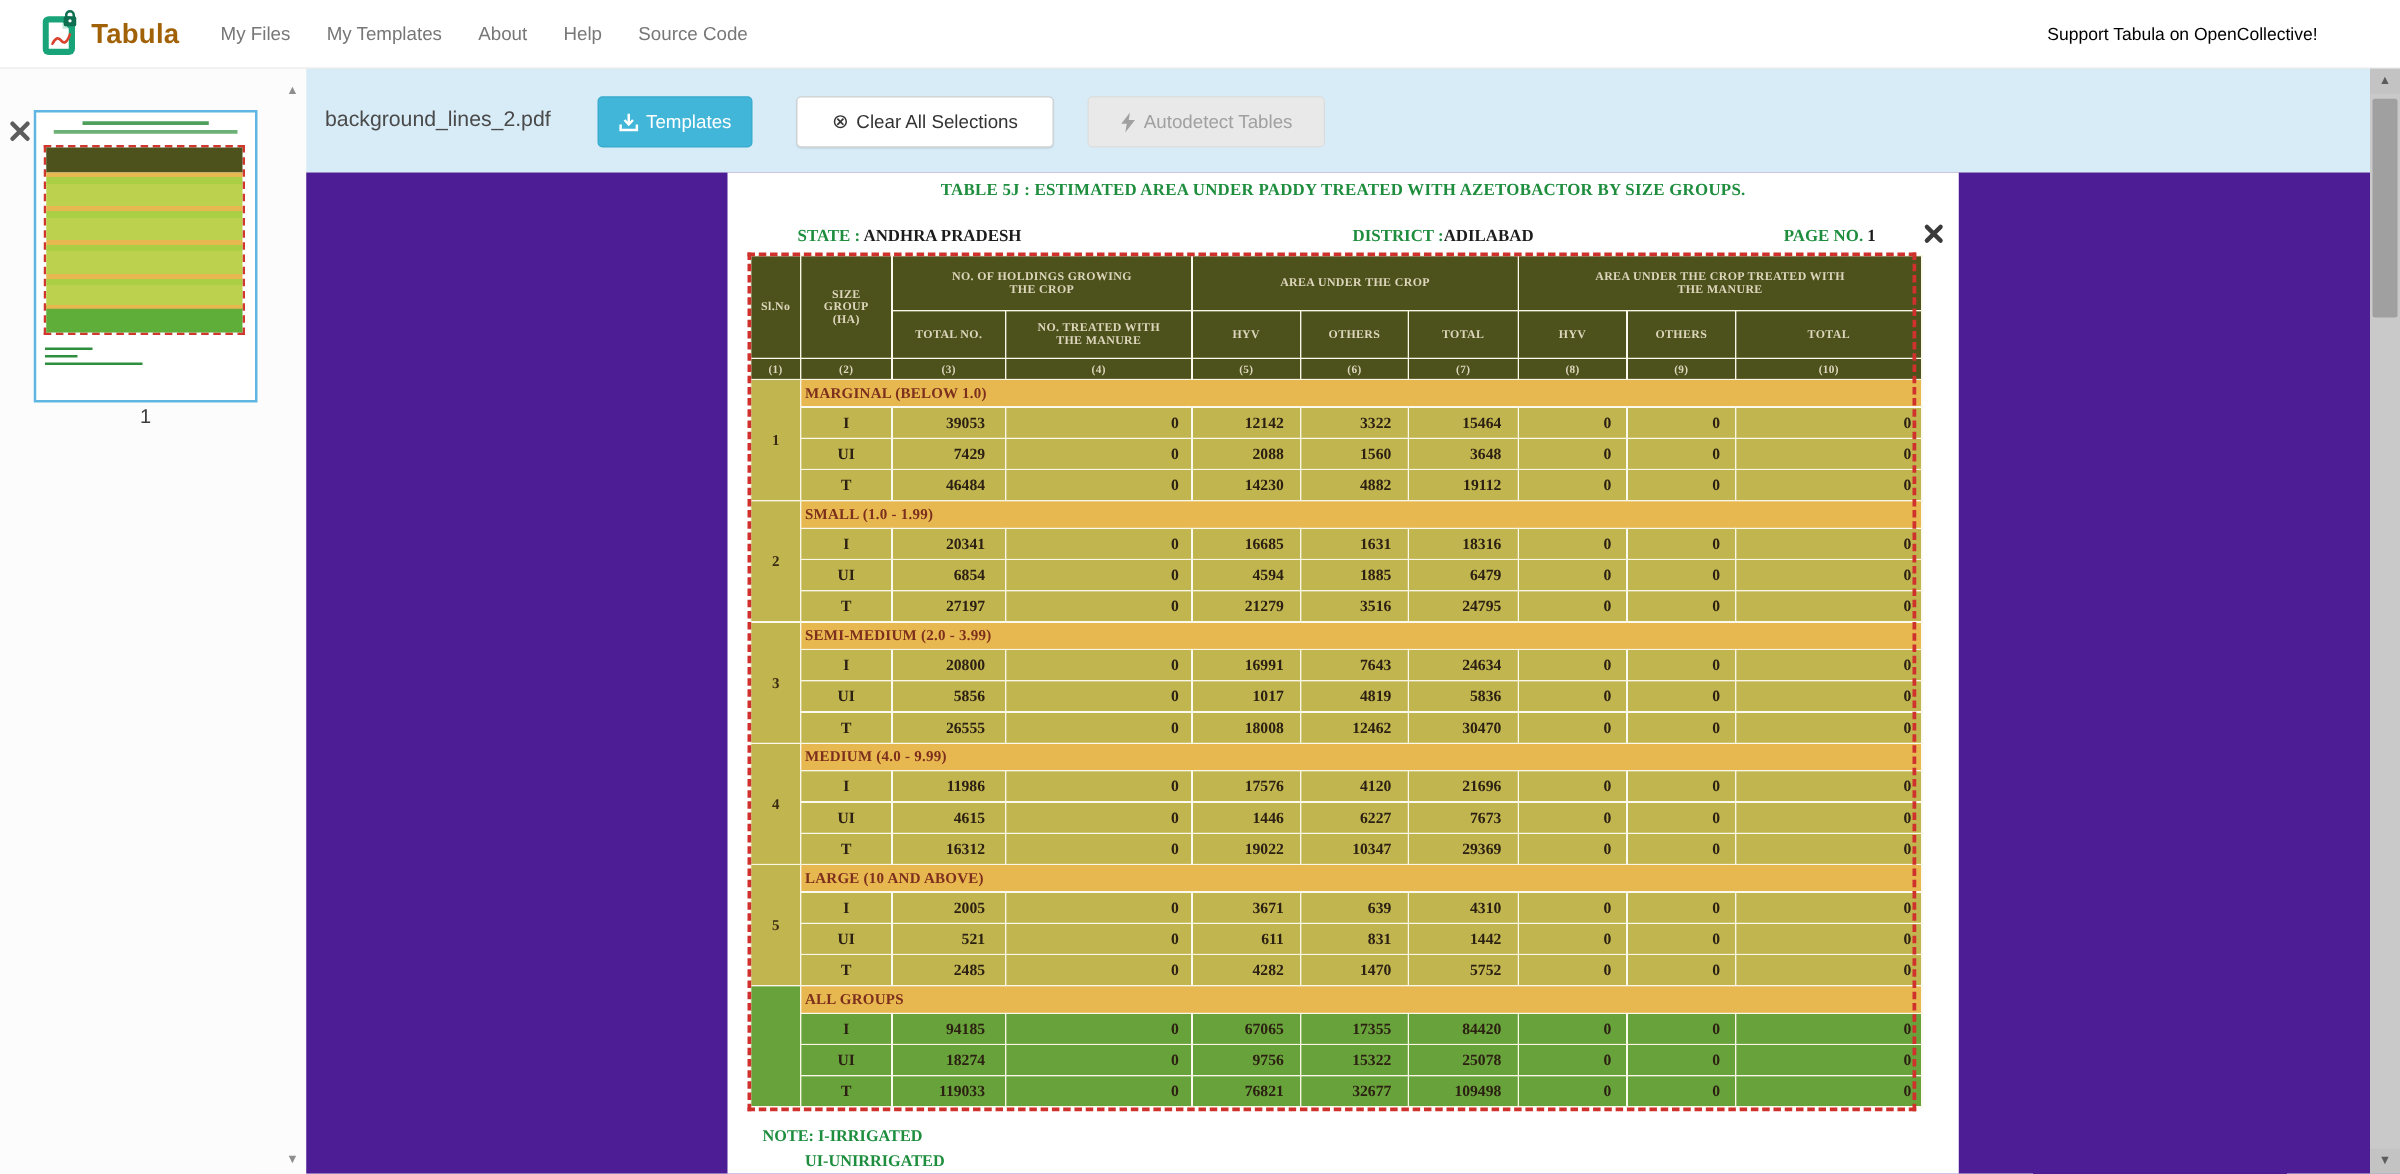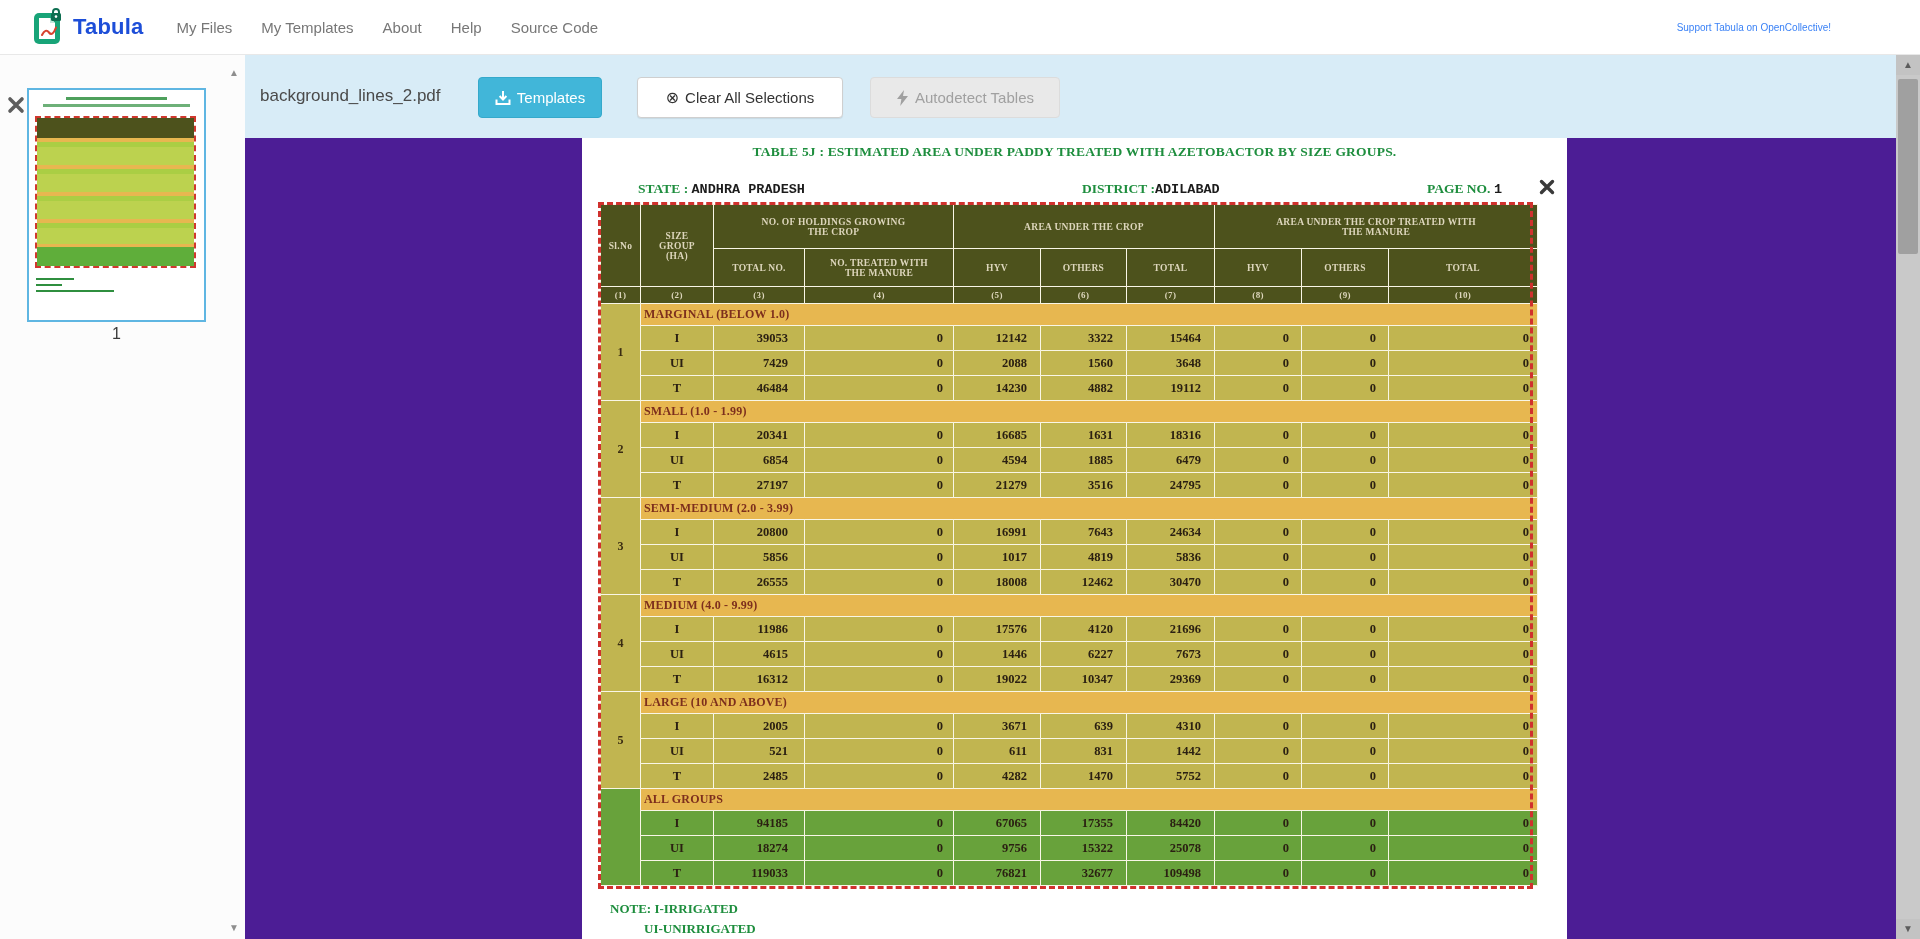--- a/index.html
+++ b/index.html
@@ -3,24 +3,24 @@
 <meta charset="utf-8">
 <style>
   * { margin:0; padding:0; box-sizing:border-box; }
   html,body { width:1920px; height:939px; overflow:hidden; background:#fff;
               font-family:"Liberation Sans", sans-serif; }
 
   
   .topbar { position:relative; height:55px; background:#fff; border-bottom:1px solid #e8e8e8;
             display:flex; align-items:center; }
   .logo { margin-left:34px; width:30px; height:38px; display:inline-block; }
-  .brand { font-size:22px; font-weight:bold; color:#1d4ed8; margin-left:9px; letter-spacing:.2px; }
+  .brand { font-size:22px; font-weight:bold; color:#a16207; margin-left:9px; letter-spacing:.2px; }
   .nav { display:flex; margin-left:33px; }
   .nav span { color:#777; font-size:15px; margin-right:29px; cursor:pointer; white-space:nowrap; }
-  .support { position:absolute; right:89px; color:#3b82f6; font-size:10px; cursor:pointer; }
+  .support { position:absolute; right:66px; color:#000000; font-size:14px; cursor:pointer; }
 
   
   .workspace { position:relative; height:884px; }
 
   
   .sidebar { position:absolute; left:0; top:0; width:245px; height:100%; background:#fcfcfc; }
   .thumb-close { position:absolute; left:6px; top:40px; width:20px; height:20px; cursor:pointer; }
   .thumb { position:absolute; left:27px; top:33px; width:179px; height:234px; background:#fff;
            border:2px solid #5fb6e2; cursor:pointer; }
   .t-line { background:#2f8f3f; height:3px; margin:0 auto; }
@@ -58,21 +58,21 @@
   .bicon { font-size:16px; line-height:1; }
 
   .canvas { position:absolute; top:83px; left:0; right:0; bottom:0; background:#4c1d95; }
   .pdf-page { position:absolute; left:337px; top:0; width:985px; height:801px; background:#fff;
               font-family:"Liberation Serif", serif; }
 
   .doc-title { position:absolute; top:6px; left:0; width:100%; text-align:center;
                color:#1e8e3e; font-weight:bold; font-size:13.5px; letter-spacing:.2px; }
   .meta { position:absolute; top:43px; font-size:13.5px; font-weight:bold; white-space:nowrap; }
   .m-state { left:56px; } .m-district { left:500px; } .m-page { left:845px; }
-  .glabel { color:#1e8e3e; } .gval { color:#1c1c1c;font-family:Liberation Mono, monospace; }
+  .glabel { color:#1e8e3e; } .gval { color:#1c1c1c; }
 
   
   table.grid { position:absolute; left:18px; top:66px; width:937px; border-collapse:collapse;
                table-layout:fixed; }
   table.grid th, table.grid td { border:1px solid rgba(244,238,210,.55); overflow:hidden; }
   thead th, thead td { background:#4d521c; color:#ddd6bc; font-weight:bold; text-align:center;
              letter-spacing:.3px; white-space:pre-line; }
   tr.h1 { height:44px; } tr.h1 th { font-size:9.5px; }
   tr.h2 { height:38px; } tr.h2 th { font-size:9.5px; }
   tr.h3 { height:17px; } tr.h3 td { font-size:9px; }

